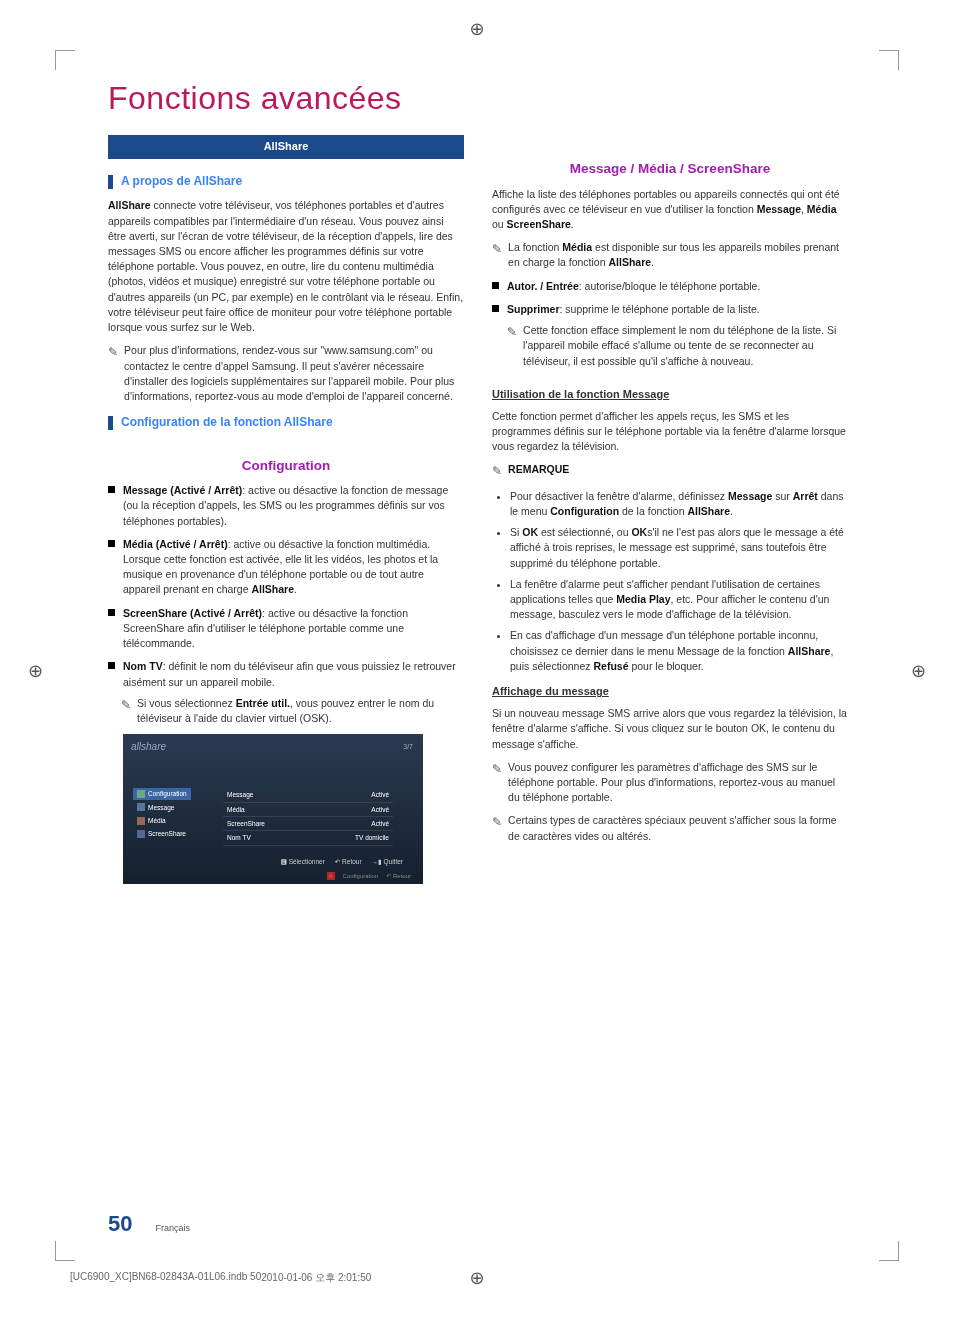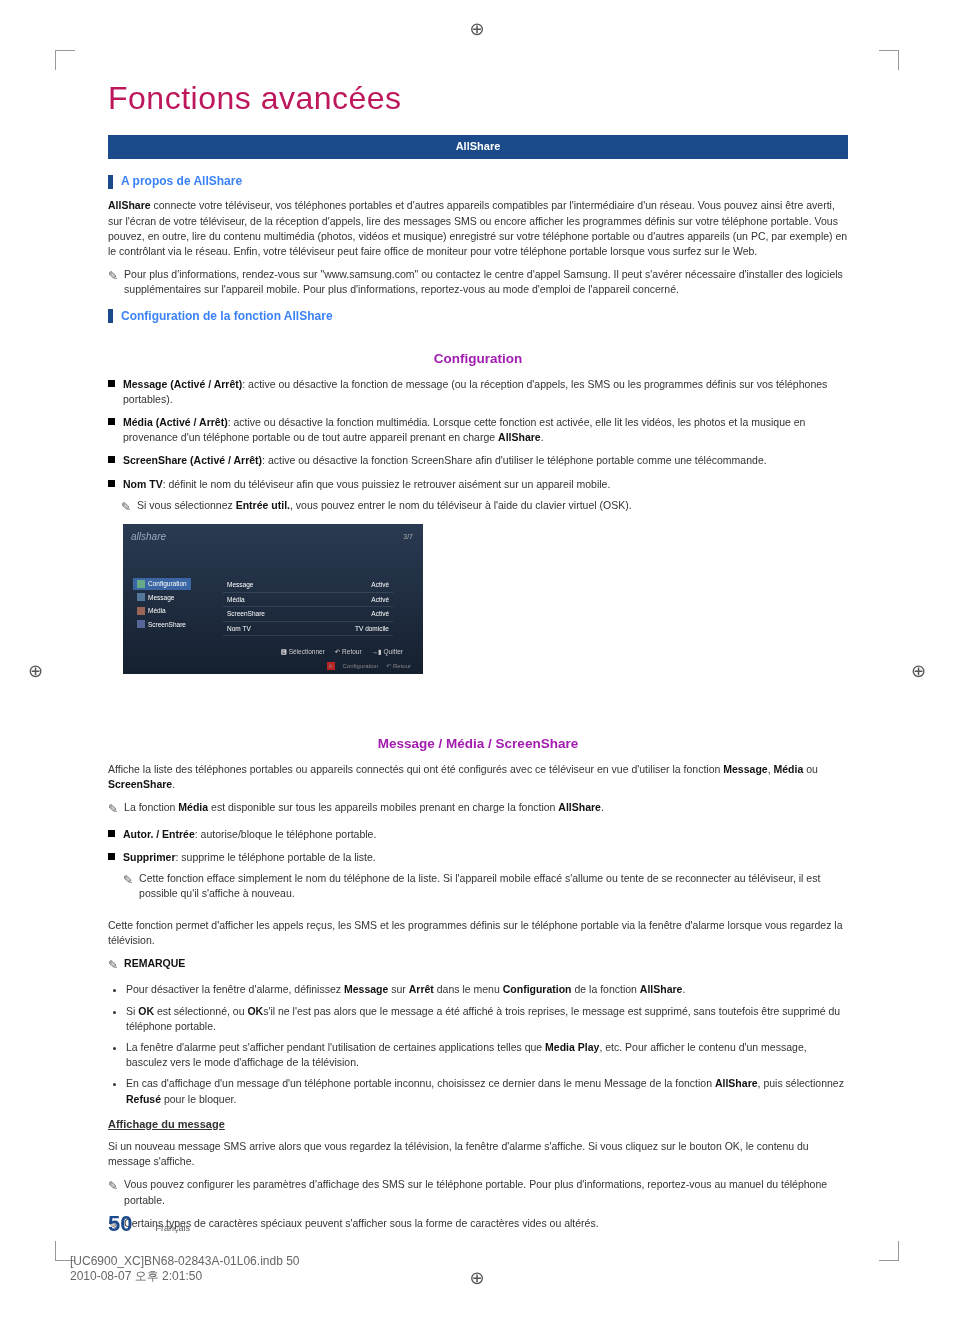--- a/index.html
+++ b/index.html
@@ -11,21 +11,21 @@
   .crop-bl { bottom: 60px; left: 55px; border-left: 1px solid #999; border-bottom: 1px solid #999; }
   .crop-br { bottom: 60px; right: 55px; border-right: 1px solid #999; border-bottom: 1px solid #999; }
   .reg-top, .reg-bottom { position: absolute; left: 50%; transform: translateX(-50%); font-size: 18px; color: #555; }
   .reg-top { top: 18px; }
   .reg-bottom { bottom: 32px; }
   .side-reg-l, .side-reg-r { position: absolute; top: 660px; font-size: 18px; color: #555; }
   .side-reg-l { left: 28px; }
   .side-reg-r { right: 28px; }
   .content { position: absolute; top: 80px; left: 108px; width: 740px; }
   .title { font-size: 32px; font-weight: 300; color: #be185d; margin-bottom: 18px; letter-spacing: 0.5px; }
-  .columns { display: flex; gap: 28px; flex-direction: column; }
+  .columns { display: flex; gap: 28px; }
   .col { flex: 1; font-size: 10.5px; line-height: 1.45; }
   .tab { background: #1a4a8a; color: #fff; text-align: center; padding: 4px 0; font-size: 11px; font-weight: bold; margin-bottom: 14px; }
   .section-head { display: flex; align-items: center; gap: 8px; margin: 10px 0 8px 0; }
   .section-head .bar { width: 5px; height: 14px; background: #1a4a8a; }
   .section-head .txt { font-weight: bold; font-size: 12px; color: #3b82f6; }
   p { margin-bottom: 8px; }
   .note { display: flex; gap: 6px; margin-bottom: 8px; }
   .note-icon { flex-shrink: 0; font-size: 12px; color: #555; margin-top: 1px; }
   .bullet { display: flex; gap: 8px; margin-bottom: 8px; }
   .bullet .sq { flex-shrink: 0; width: 7px; height: 7px; background: #000; margin-top: 3px; }
@@ -42,21 +42,21 @@
   .screenshot .menu div { display:flex; align-items:center; gap:3px; padding:1px 4px; font-size:6.5px; }
   .screenshot .menu div.active { background:#3a66a3; }
   .screenshot .menu .mi-icon { width:8px; height:8px; background:#6a8; display:inline-block; }
   .screenshot .table { position: absolute; top: 54px; left: 100px; width: 170px; }
   .screenshot .table .row { display:flex; justify-content:space-between; border-bottom:1px solid rgba(255,255,255,0.1); padding:2px 4px; font-size:6.5px; }
   .screenshot .footer { position:absolute; bottom:18px; right:20px; font-size:6.5px; color:#ccc; display:flex; gap:10px; }
   .screenshot .footer2 { position:absolute; bottom:4px; right:12px; font-size:6px; color:#888; display:flex; gap:8px; }
   .pagefoot { position: absolute; bottom: 84px; left: 108px; display: flex; align-items: baseline; gap: 23px; }
   .pagefoot .num { font-size: 22px; font-weight: bold; color: #1a4a8a; }
   .pagefoot .lang { font-size: 9px; color: #555; }
-  .printline { position: absolute; bottom: 36px; left: 70px; right: 70px; display:flex; justify-content:flex-start; font-size: 12px; color: #666; flex-direction: column; }
+  .printline { position: absolute; bottom: 36px; left: 70px; right: 70px; display:flex; justify-content:flex-start; font-size: 10px; color: #666; }
 </style>
 </head>
 <body>
 <div class="page">
 
 <div class="crop-tl"></div>
 <div class="crop-tr"></div>
 <div class="crop-bl"></div>
 <div class="crop-br"></div>
 <div class="reg-top">⊕</div>
@@ -181,20 +181,21 @@
         <div class="sq"></div>
         <div class="cnt">
           <b>Supprimer</b><span>: supprime le téléphone portable de la liste.</span>
           <div class="note" style="margin-top:6px;">
             <span class="note-icon">✎</span>
             <span>Cette fonction efface simplement le nom du téléphone de la liste. Si l'appareil mobile effacé s'allume ou tente de se reconnecter au téléviseur, il est possible qu'il s'affiche à nouveau.</span>
           </div>
         </div>
       </div>
 
+      <div class="underline">Utilisation de la fonction Message</div>
       <p>Cette fonction permet d'afficher les appels reçus, les SMS et les programmes définis sur le téléphone portable via la fenêtre d'alarme lorsque vous regardez la télévision.</p>
 
       <div class="note">
         <span class="note-icon">✎</span>
         <b>REMARQUE</b>
       </div>
       <ul class="remarque-list">
         <li><span>Pour désactiver la fenêtre d'alarme, définissez </span><b>Message</b><span> sur </span><b>Arrêt</b><span> dans le menu </span><b>Configuration</b><span> de la fonction </span><b>AllShare</b><span>.</span></li>
         <li><span>Si </span><b>OK</b><span> est sélectionné, ou </span><b>OK</b><span>s'il ne l'est pas alors que le message a été affiché à trois reprises, le message est supprimé, sans toutefois être supprimé du téléphone portable.</span></li>
         <li><span>La fenêtre d'alarme peut s'afficher pendant l'utilisation de certaines applications telles que </span><b>Media Play</b><span>, etc. Pour afficher le contenu d'un message, basculez vers le mode d'affichage de la télévision.</span></li>
@@ -215,16 +216,16 @@
   </div>
 </div>
 
 <div class="pagefoot">
   <span class="num">50</span>
   <span class="lang">Français</span>
 </div>
 
 <div class="printline">
   <span>[UC6900_XC]BN68-02843A-01L06.indb   50</span>
-  <span>2010-08-07   오후 2:01:50</span>
+  <span>2010-01-06   오후 2:01:50</span>
 </div>
 
 </div>
 
 </body></html>

